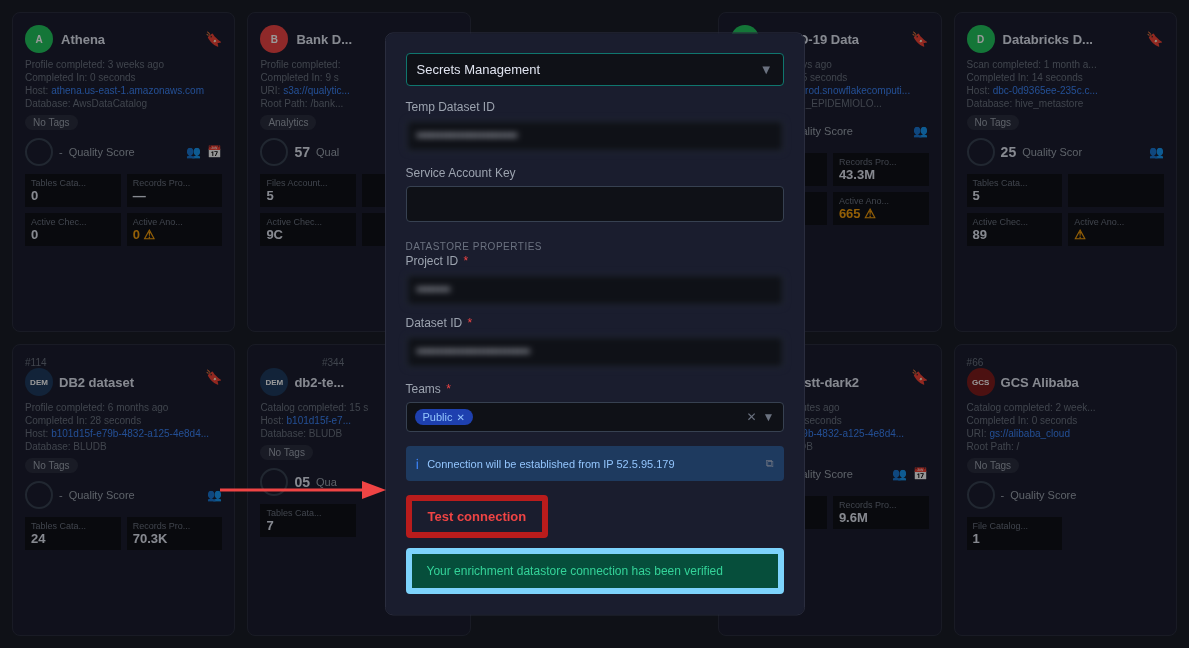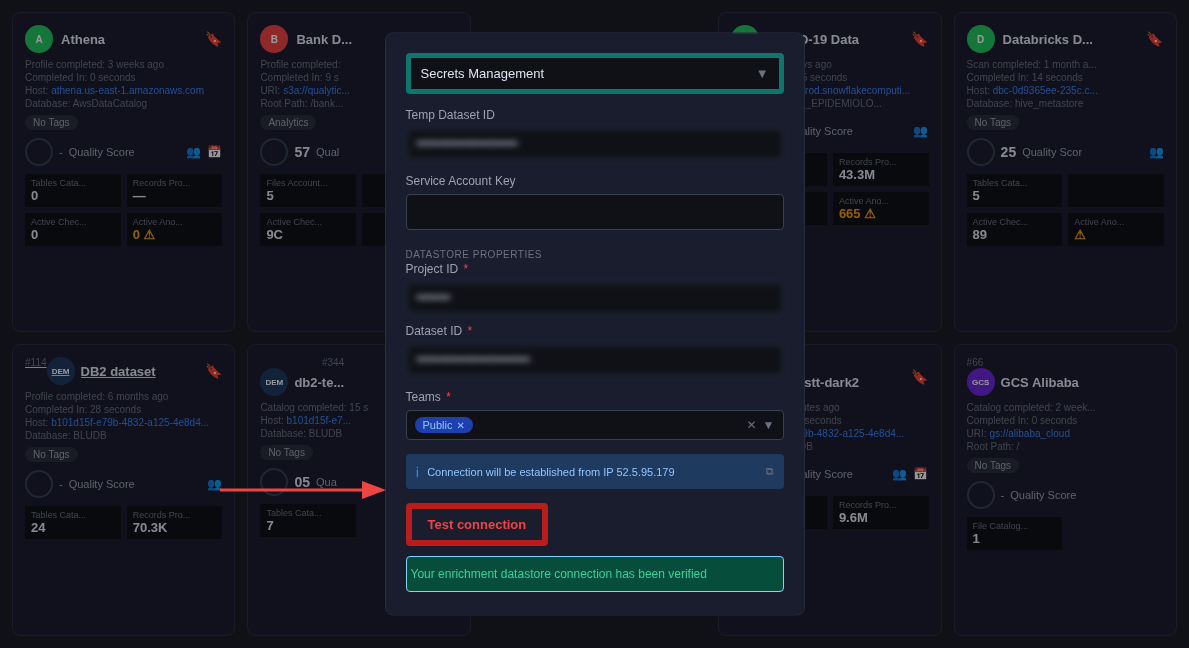--- a/index.html
+++ b/index.html
@@ -136,21 +136,21 @@
       color: #e0e4f0;
       font-weight: 600;
     }
 
     .stat-warning {
       color: #f59e0b;
     }
 
     .dot-green { background: #22c55e; }
     .dot-red { background: #ef4444; }
-    .dot-blue { background: #6d28d9; text-align: right; }
+    .dot-blue { background: #7f1d1d; text-align: right; }
 
     .modal {
       background: #1a1d2e;
       border-radius: 8px;
       width: 420px;
       max-height: 90vh;
       overflow-y: auto;
       border: 1px solid #2a2d3e;
       position: absolute;
       top: 50%;
@@ -260,23 +260,23 @@
       border-radius: 4px;
       padding: 8px 16px;
       font-size: 13px;
       font-weight: 600;
       cursor: pointer;
       margin-bottom: 10px;
     }
 
     .success-message {
       background: #064e3b;
-      border: 1px solid #7dd3fc;
+      border: 6px solid #7dd3fc;
       border-radius: 4px;
-      padding: 10px 4px;
+      padding: 10px 15px;
       font-size: 12px;
       color: #34d399;
       margin-bottom: 14px;
     }
 
     .modal-footer {
       display: flex;
       align-items: center;
       justify-content: space-between;
       padding: 14px 20px;
@@ -291,21 +291,21 @@
 
     .blurred-input {
       filter: blur(3px);
     }
 
     .dropdown-top {
       display: flex;
       align-items: center;
       justify-content: space-between;
       background: #0f1117;
-      border: 5px solid #0f766e;
+      border: 1px solid #0f766e;
       border-radius: 4px;
       padding: 8px 10px;
       margin-bottom: 14px;
       cursor: pointer;
     }
 
     .dropdown-top span {
       font-size: 13px;
       color: #e0e4f0;
     }
@@ -475,21 +475,21 @@
         </div>
       <div class="stat-item">
           <div class="stat-label">Active Ano...</div>
           <div class="stat-value stat-warning">⚠</div>
         </div>
     </div>
   </div>
 
   <div class="card">
     <div class="card-header">
-      <div style="display:flex;text-decoration:underline;">
+      <div style="display:flex;flex-direction:column;">
         <span class="card-id">#114</span>
         <div style="display:flex;align-items:center;gap:6px;">
           <div class="card-avatar" style="background:#1e3a5f;font-size:8px;">DEM</div>
           <span class="card-title">DB2 dataset</span>
         </div>
       </div>
       <div class="bookmark-icon">🔖</div>
     </div>
     <div class="card-meta">Profile completed: 6 months ago</div>
     <div class="card-meta">Completed In: 28 seconds</div>

